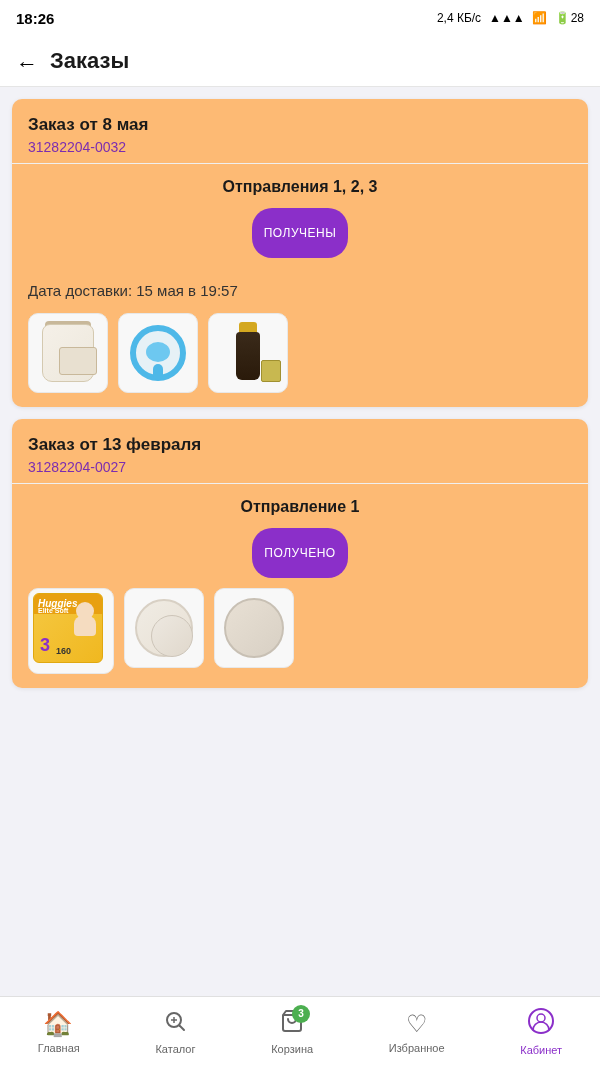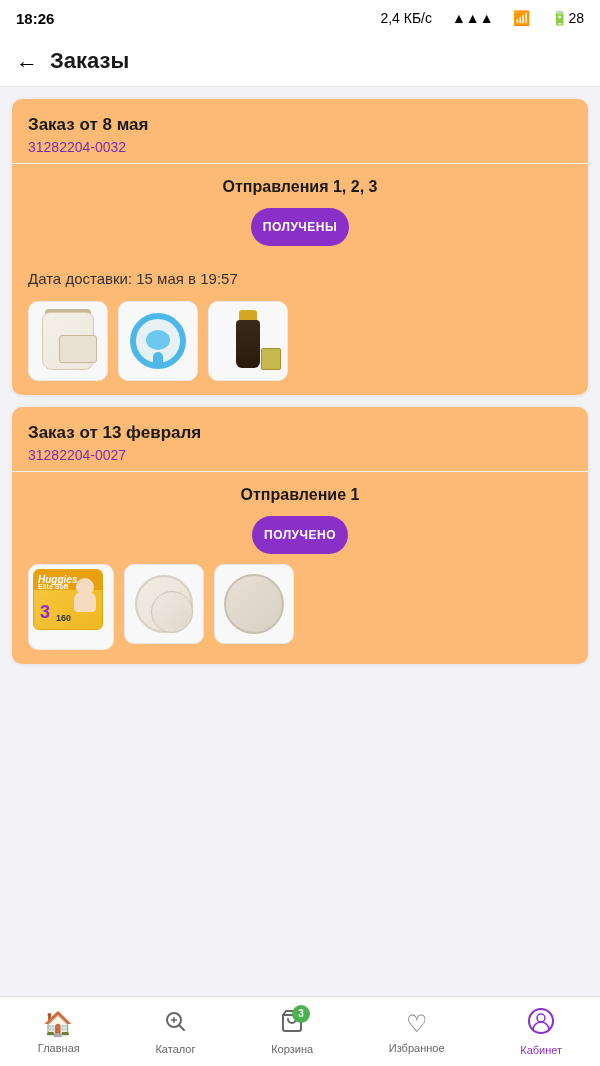--- a/index.html
+++ b/index.html
@@ -23,22 +23,22 @@
       height: 36px;
     }
     .status-time {
       font-size: 15px;
       font-weight: 600;
       color: #000;
     }
     .status-icons {
       display: flex;
       align-items: center;
-      gap: 20px;
-      font-size: 14px;
+      gap: 8px;
+      font-size: 12px;
       color: #000;
     }
 
     
     .header {
       background: #fff;
       display: flex;
       align-items: center;
       padding: 12px 16px;
       border-bottom: 1px solid #e5e5e5;
@@ -103,22 +103,22 @@
     }
     .shipment-label {
       font-size: 16px;
       font-weight: 700;
       color: #1a1a1a;
     }
     .status-badge {
       background: #8b2fc9;
       color: #fff;
       font-size: 12px;
-      font-weight: 700;
-      padding: 12px 12px;
+      font-weight: 400;
+      padding: 18px 12px;
       border-radius: 20px;
       text-transform: uppercase;
       letter-spacing: 0.5px;
     }
 
     .delivery-date {
       font-size: 15px;
       color: #333;
       margin-bottom: 14px;
       margin-top: 24px;
@@ -249,21 +249,21 @@
     }
 
     
     .product-huggies {
       width: 76px;
       height: 76px;
       position: relative;
     }
     .huggies-box {
       width: 70px;
-      height: 61px;
+      height: 70px;
       background: linear-gradient(135deg, #f5c842 0%, #f0b820 100%);
       border-radius: 6px;
       position: absolute;
       left: 0;
       top: 0;
       overflow: hidden;
       border: 1px solid #e0a810;
     }
     .huggies-top-band {
       width: 100%;

